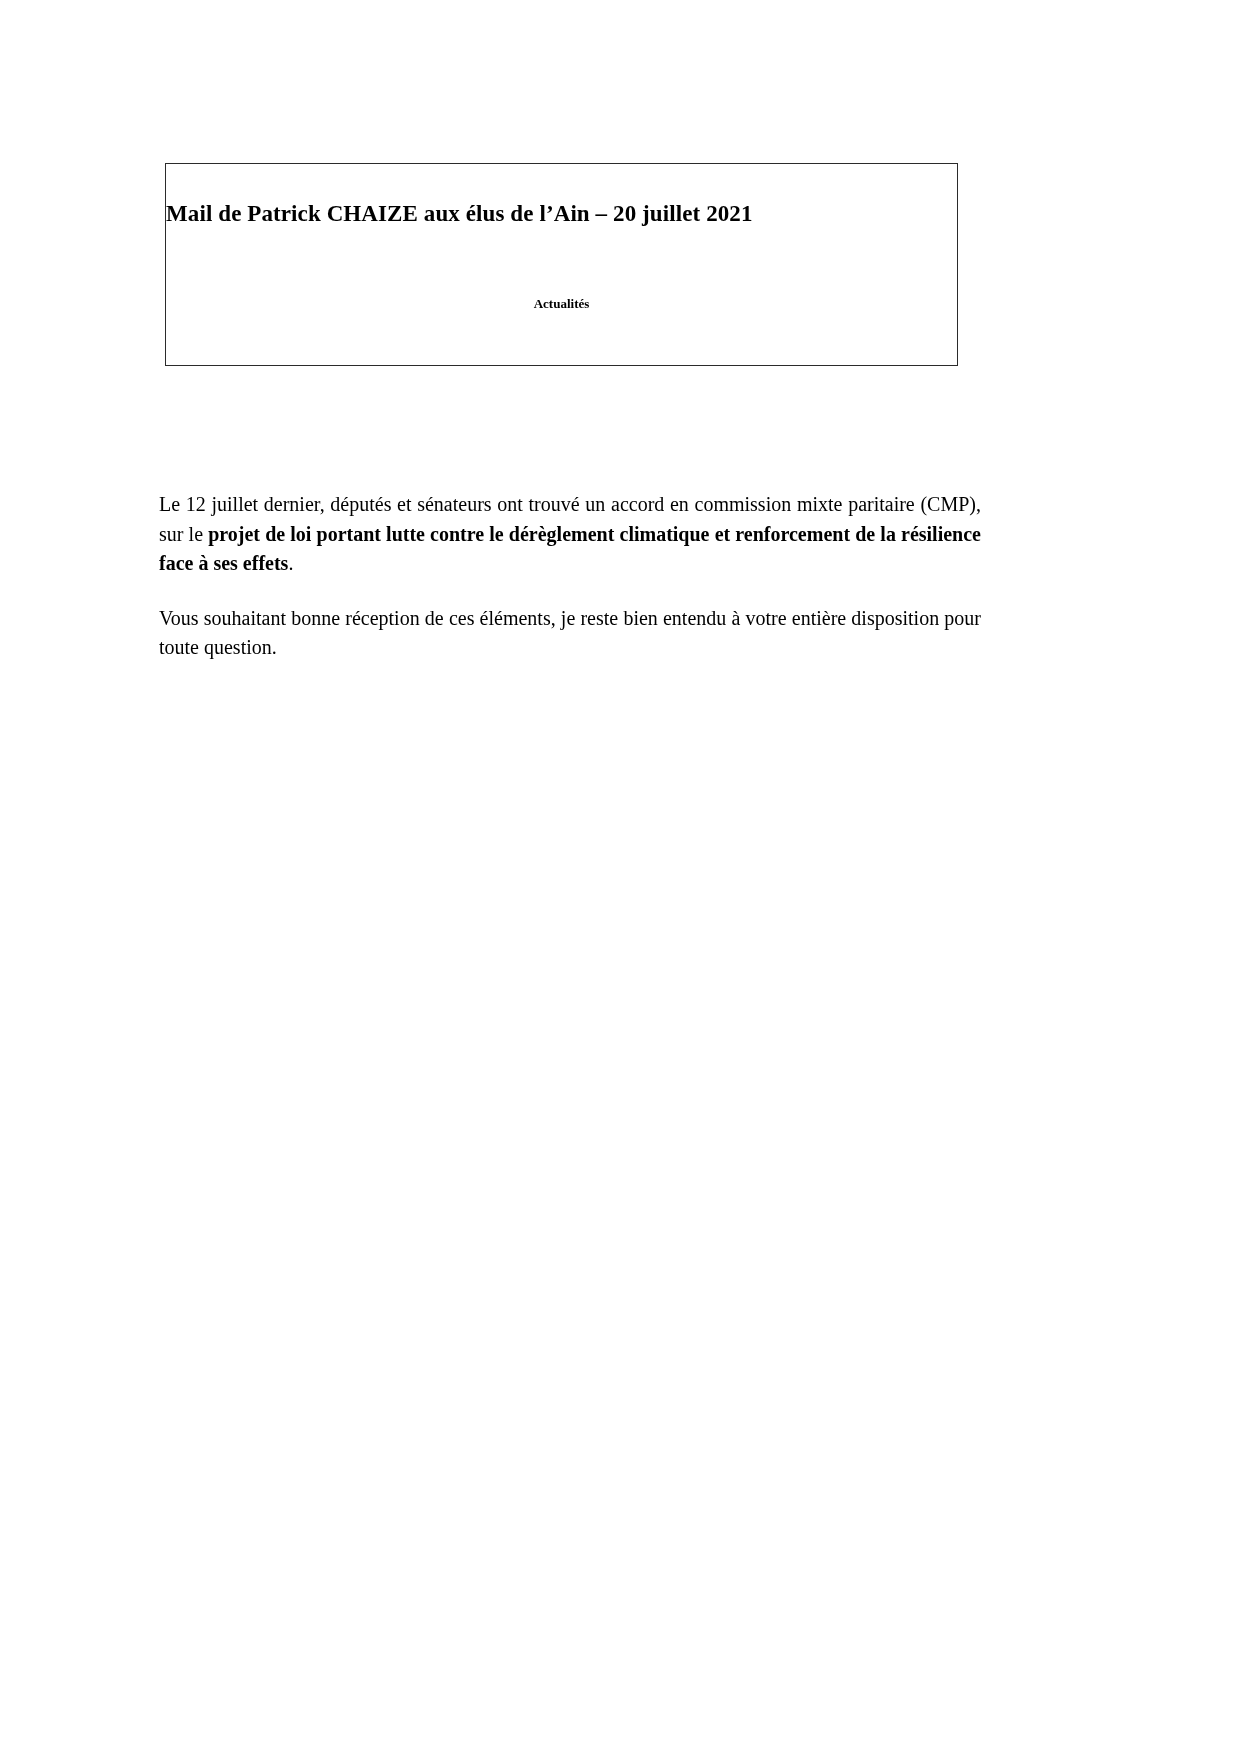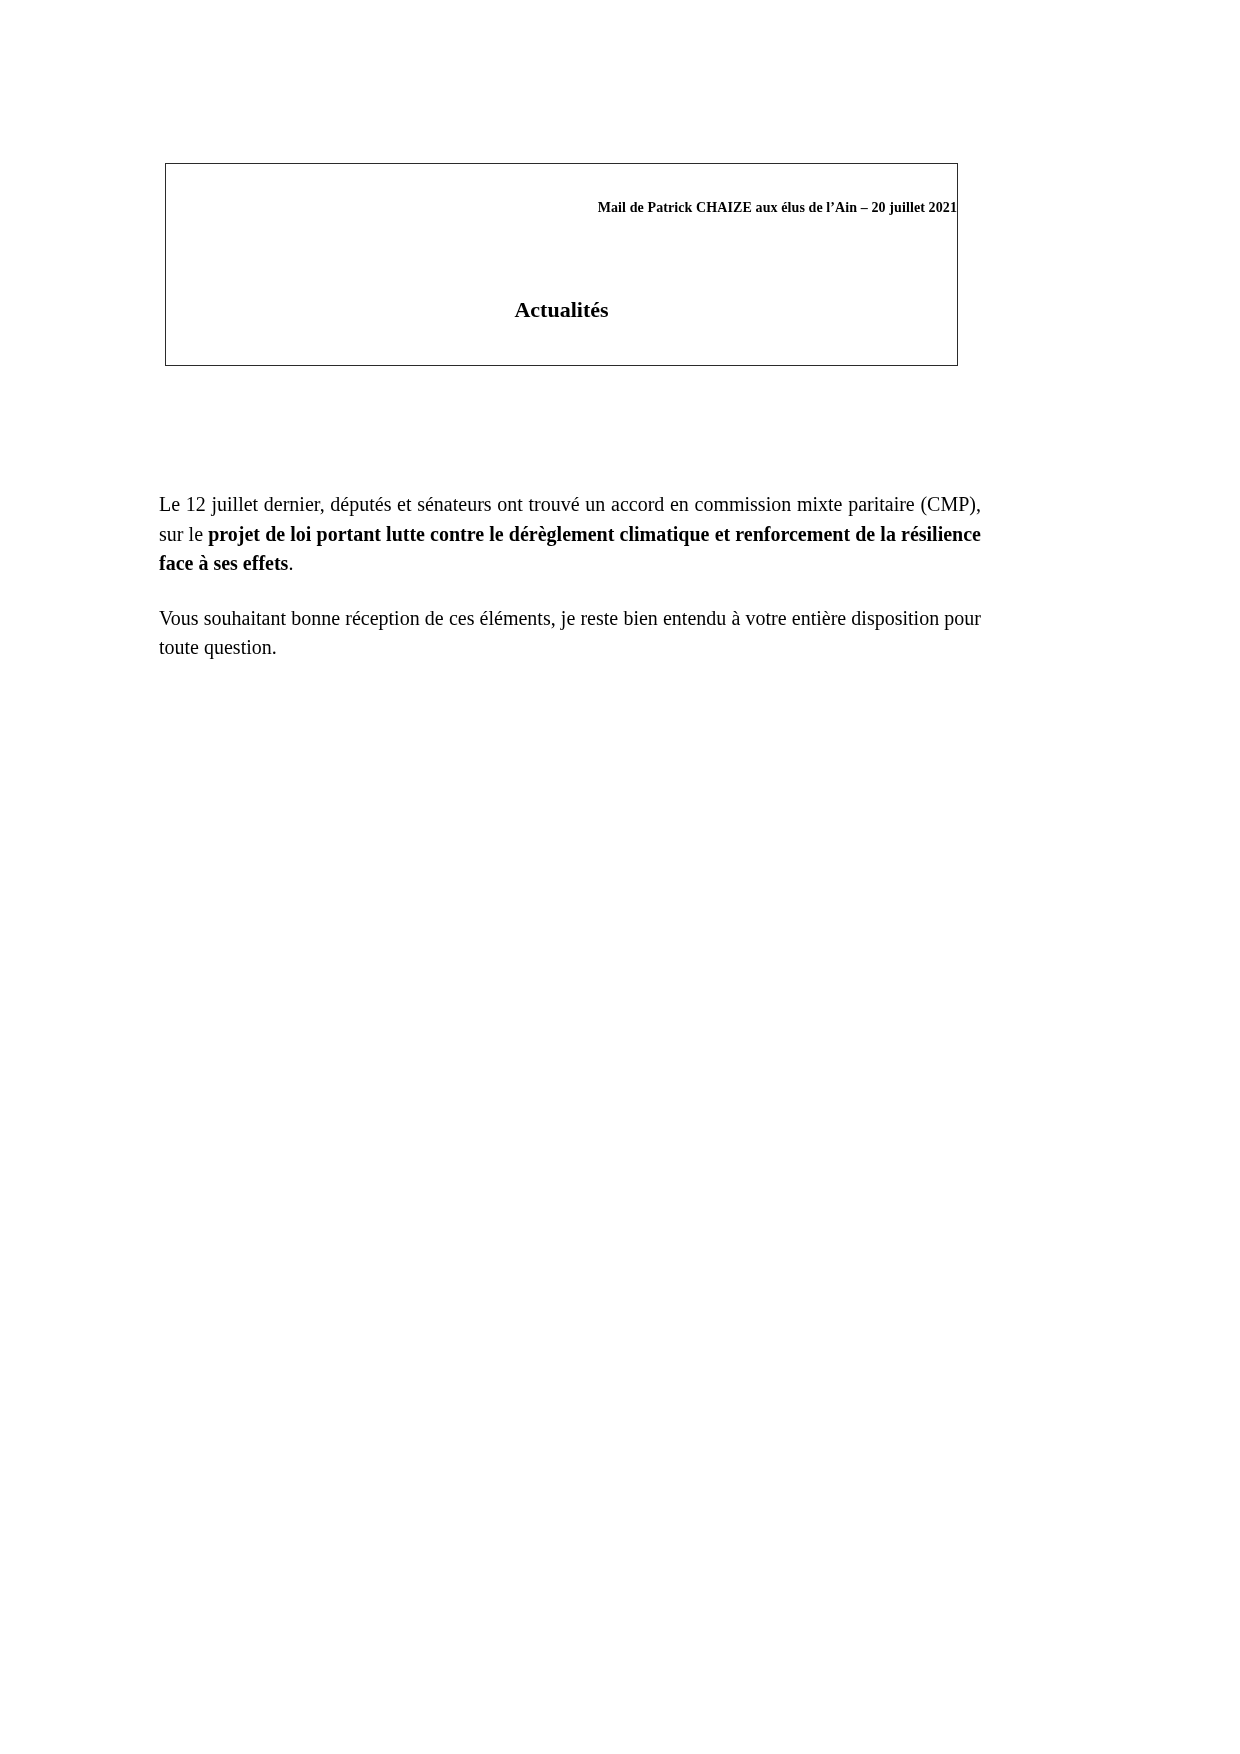--- a/index.html
+++ b/index.html
@@ -32,35 +32,35 @@
     border: 1.5px solid #2b2b2b;
     box-sizing: border-box;
     background: #ffffff;
   }
 
   .header-title {
     position: absolute;
     left: 0;
     right: 0;
     top: 35px;
-    text-align: right;
+    text-align: left;
     font-weight: bold;
-    font-size: 14px;
+    font-size: 23px;
     letter-spacing: 0.1px;
     line-height: 1.3;
   }
 
   .header-subtitle {
     position: absolute;
     left: 0;
     right: 0;
     top: 132px;
     text-align: center;
     font-weight: bold;
-    font-size: 22px;
+    font-size: 13px;
     line-height: 1.3;
   }
 
   
   .body-block {
     position: absolute;
     left: 159px;
     top: 490px;
     width: 822px;
   }

